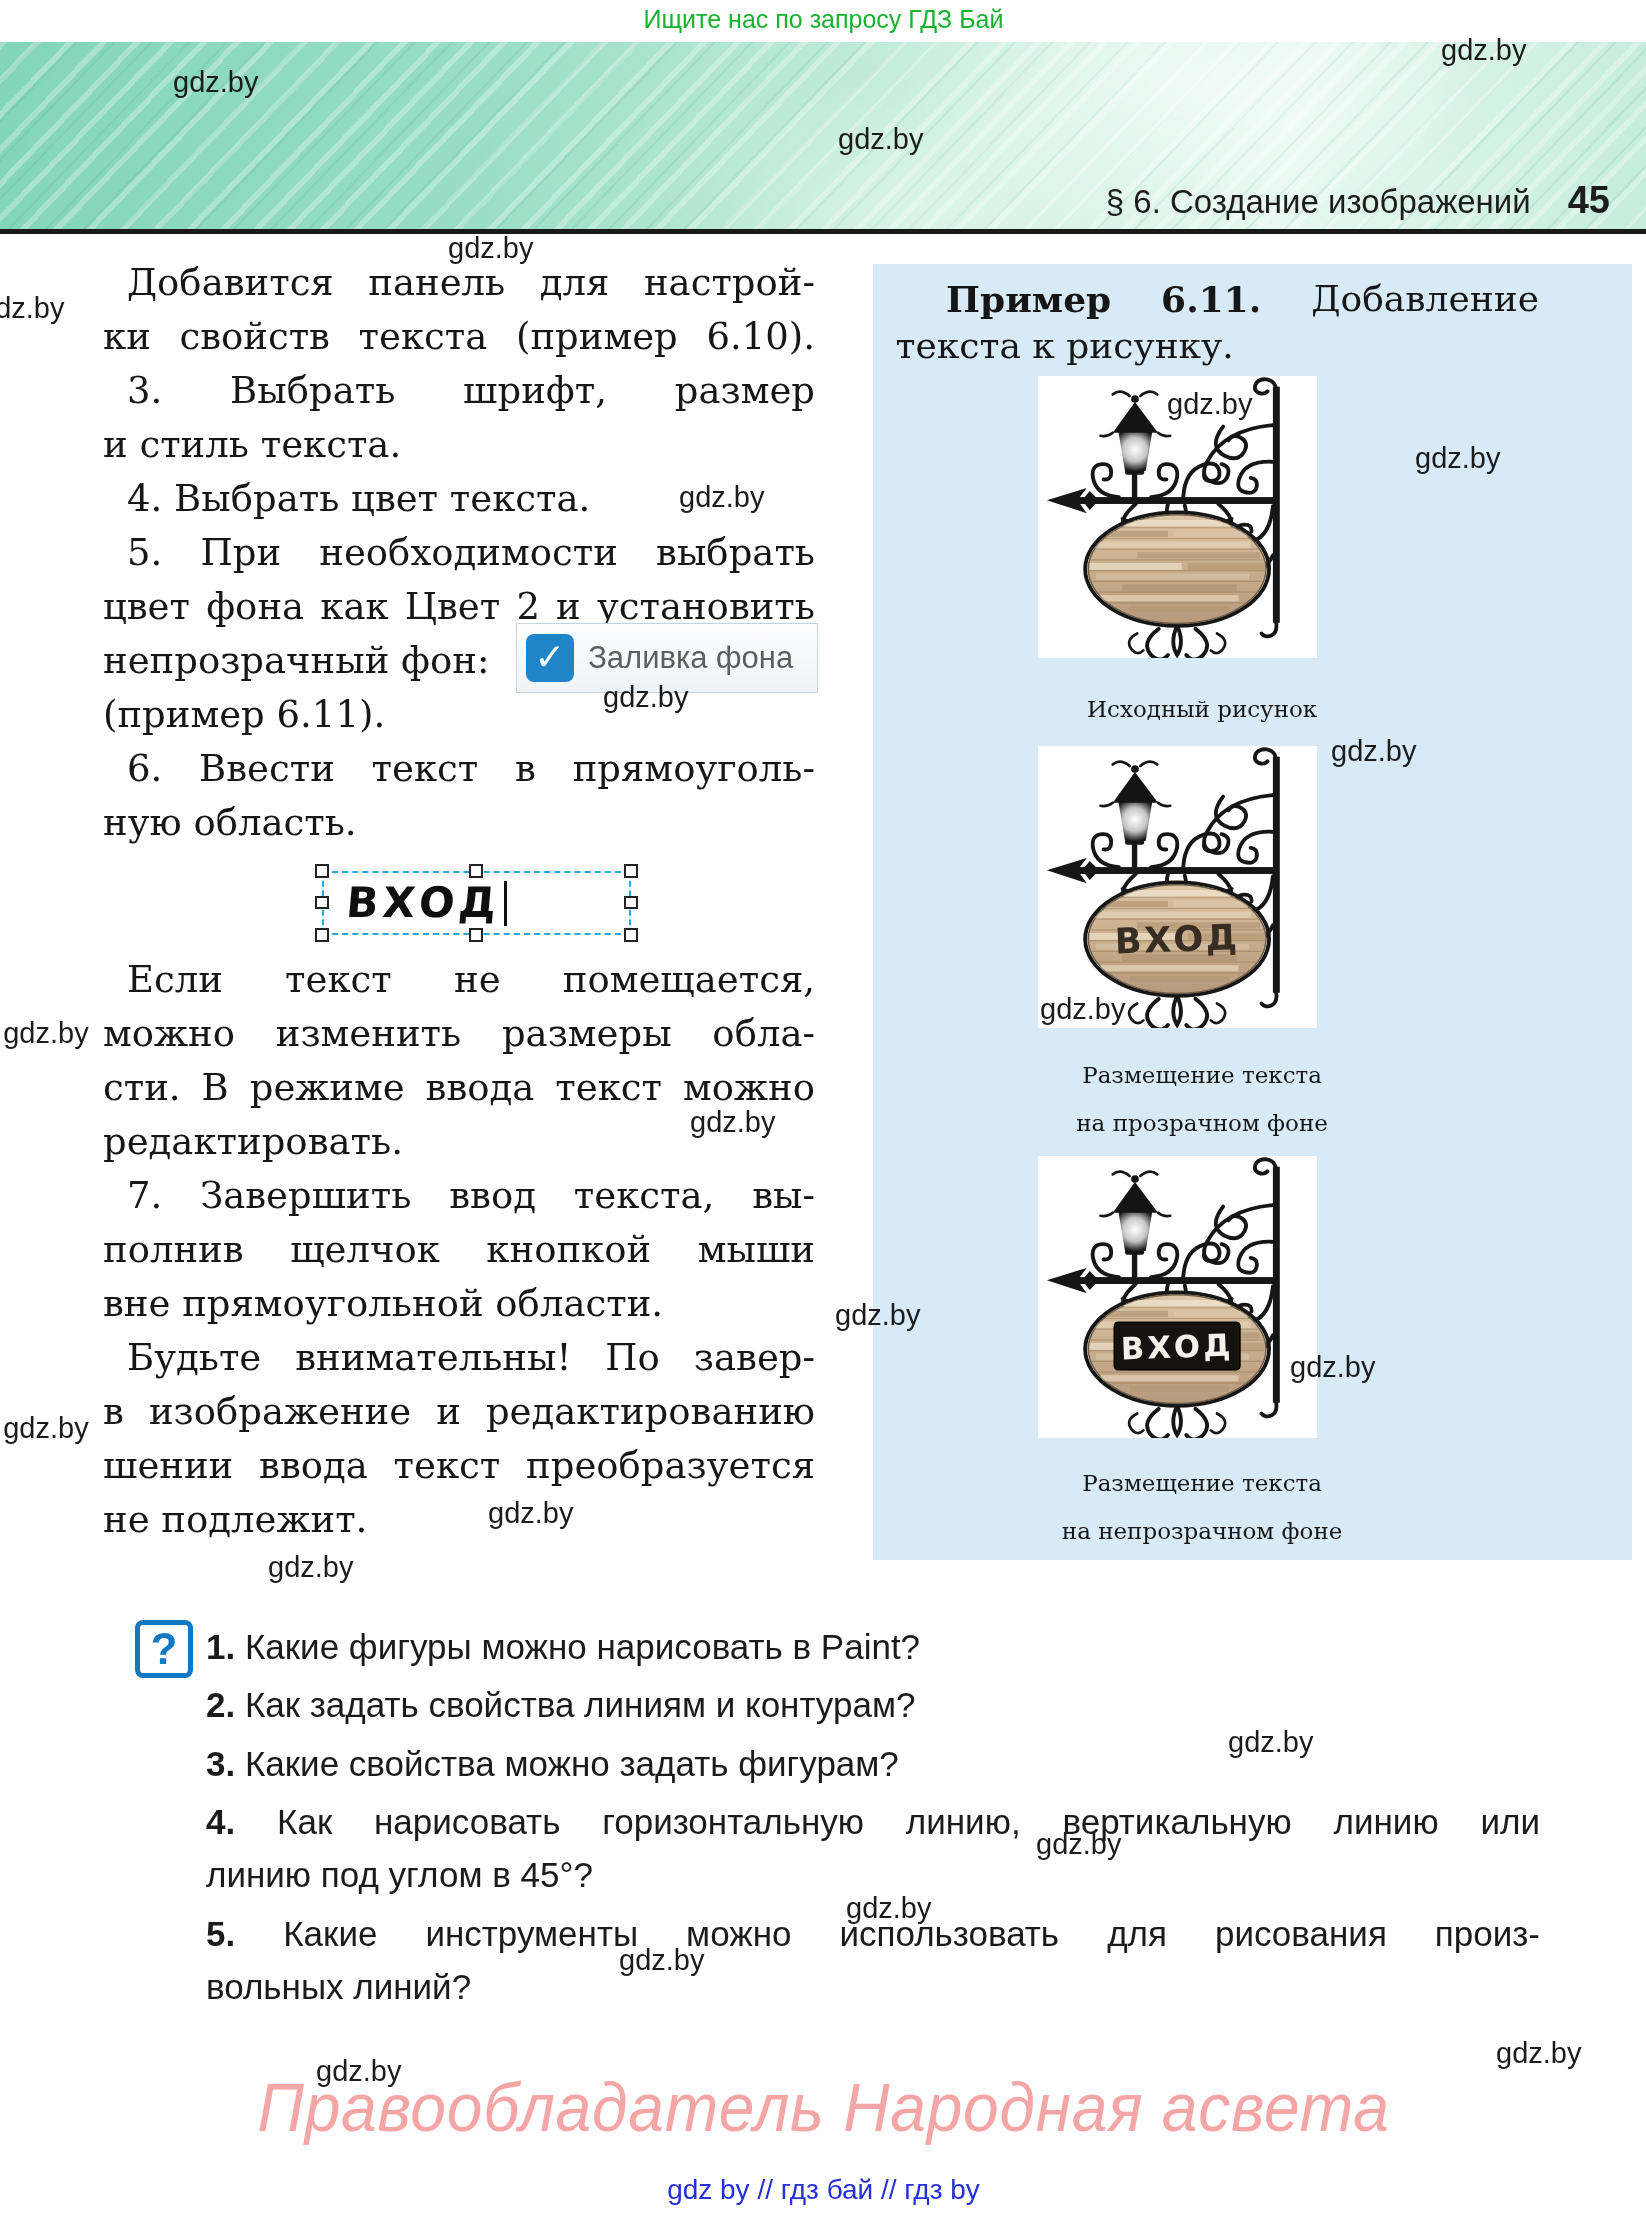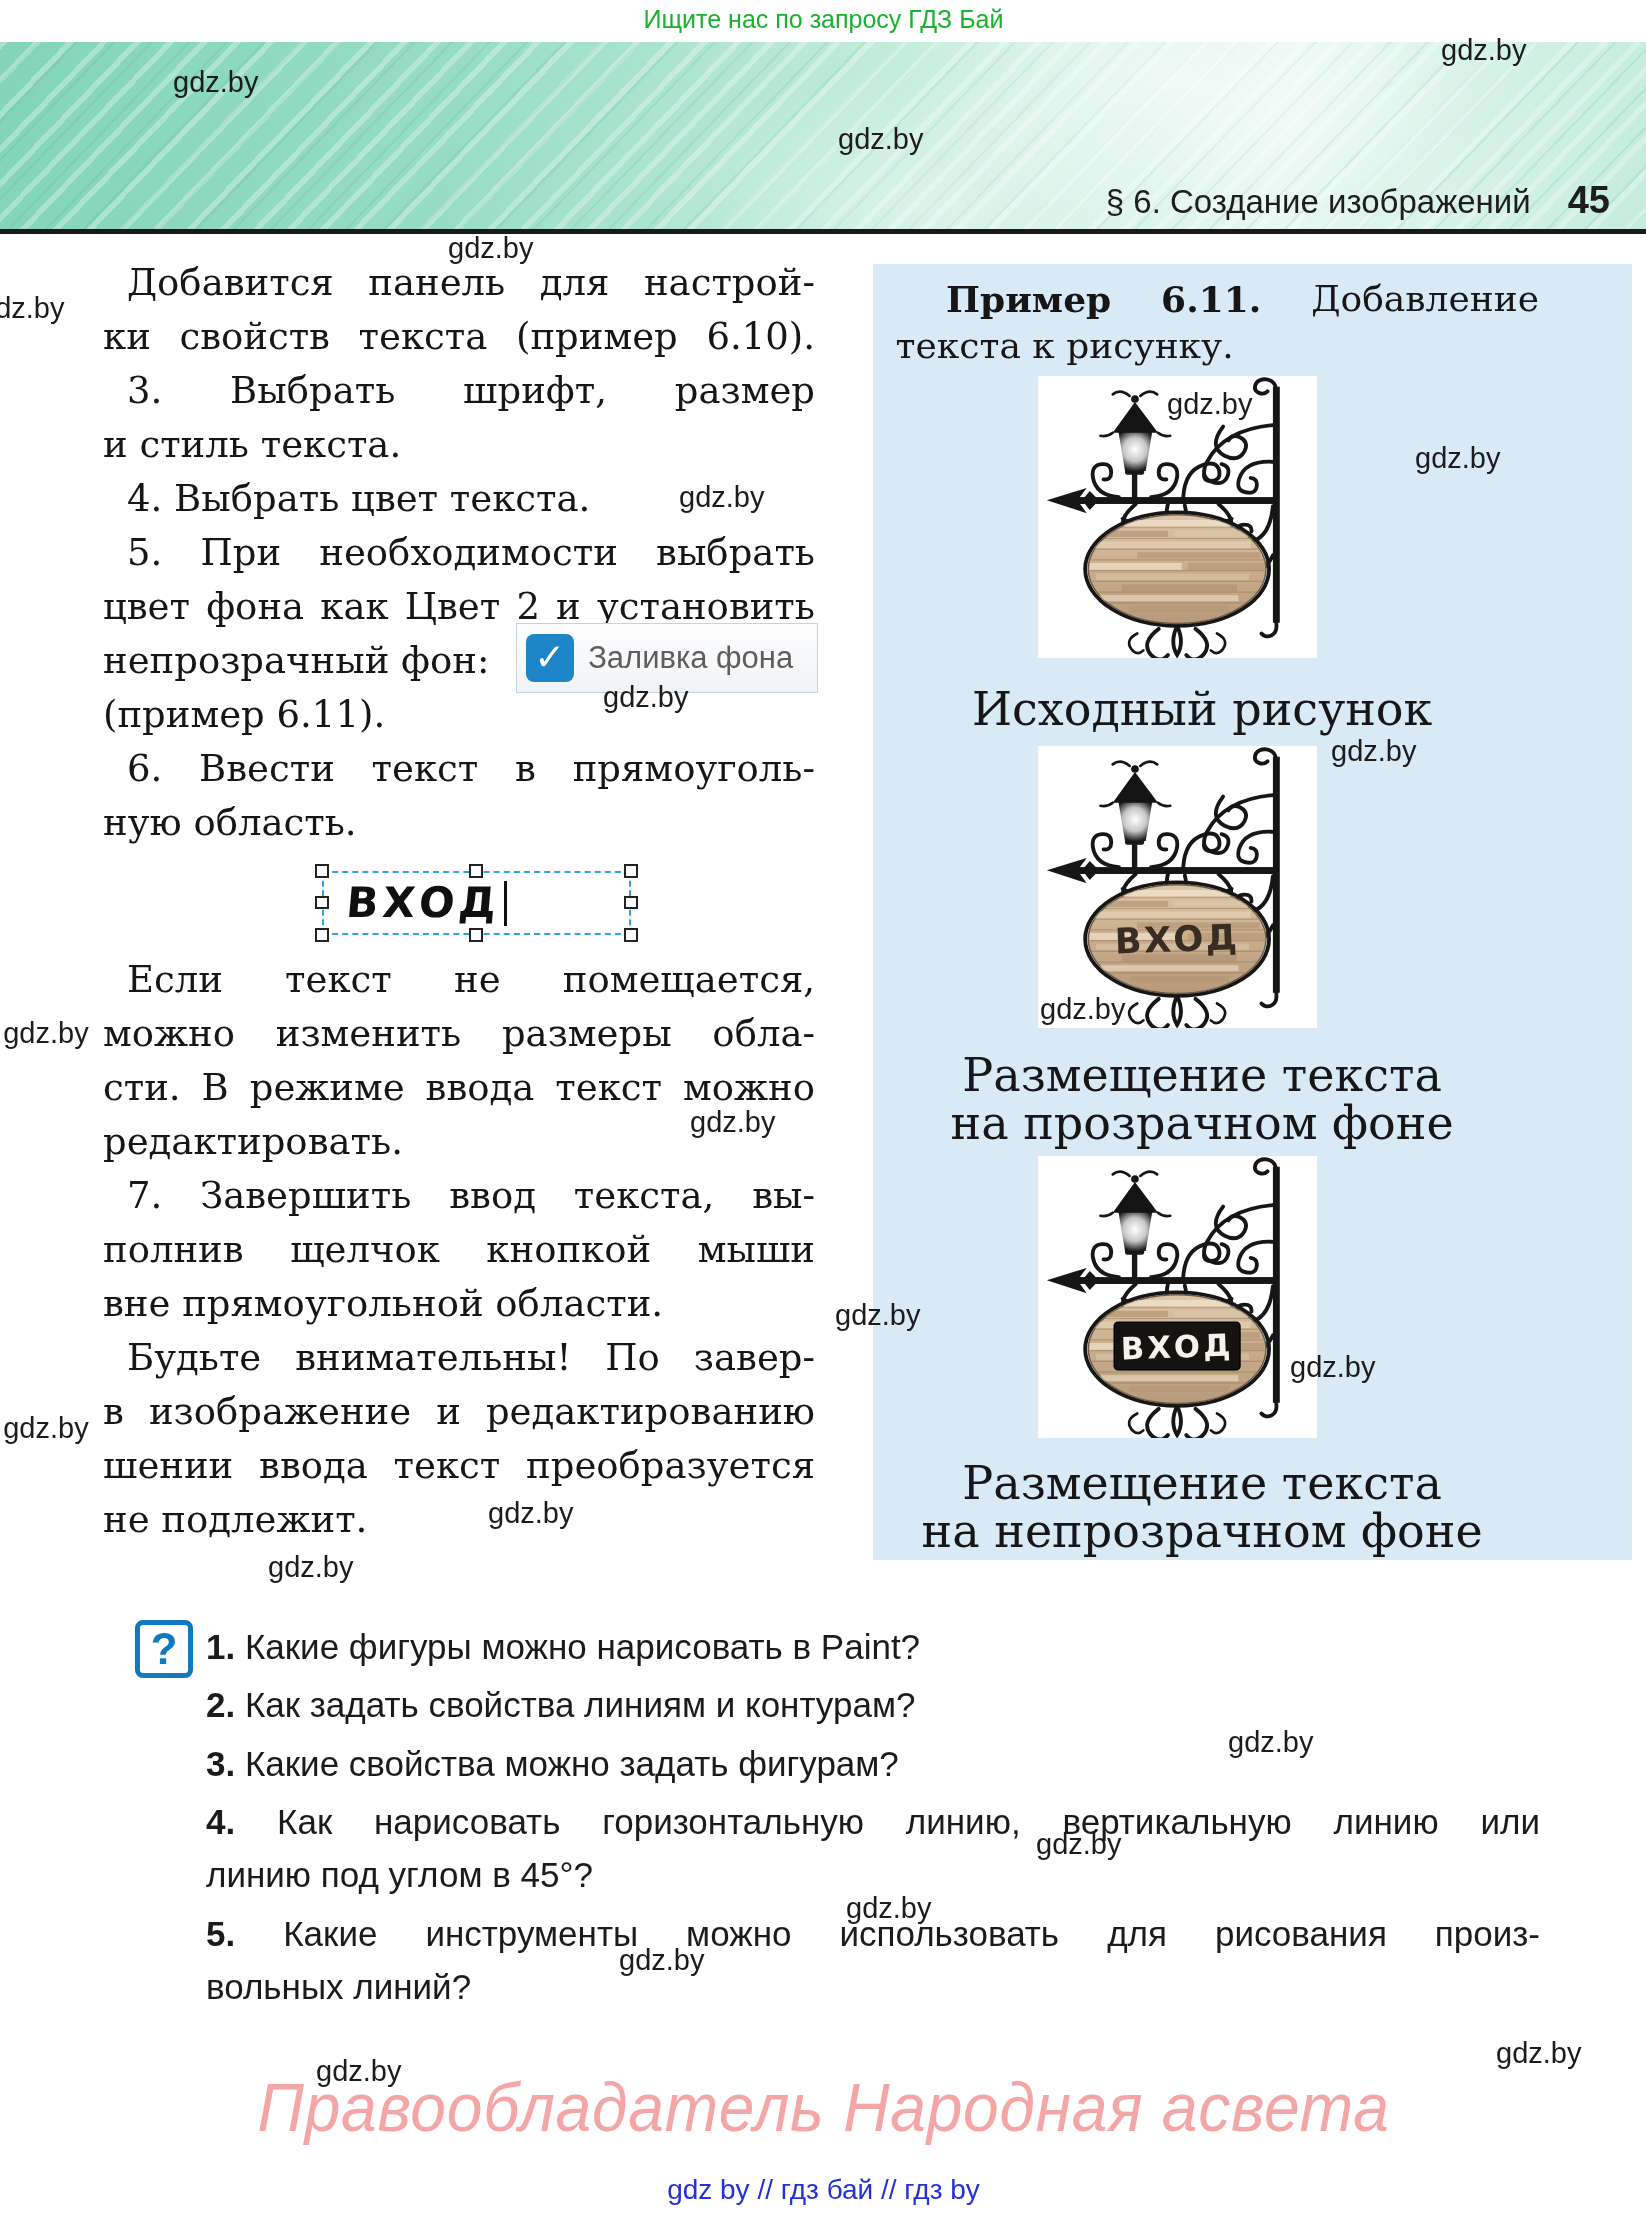--- a/index.html
+++ b/index.html
@@ -43,21 +43,21 @@
   .seltext{font-family:"DejaVu Sans",sans-serif;font-weight:bold;font-size:42px;letter-spacing:4px;
            transform:skewX(-5deg);padding-left:22.6px;color:#0f0f0f;}
   .caret{display:inline-block;width:2.4px;height:45px;background:#0f0f0f;margin-left:4px;vertical-align:-7.3px;}
   
   .panel{position:absolute;left:873px;top:264px;width:759px;height:1296px;}
   .ptitle{display:flex;justify-content:space-between;margin:13px 93px 0 73px;font-size:36px;line-height:44px;}
   .ptitle .b{font-weight:bold;}
   .ptitle2{margin:3.2px 0 0 22.6px;font-size:36px;line-height:44px;}
   .figimg{width:279px;height:282px;background:#fff;margin-left:165px;}
   .figimg svg{width:100%;height:100%;display:block;}
-  .figcap{width:613px;margin-left:22.6px;text-align:center;font-size:46px;line-height:48px;}
+  .figcap{width:613px;margin-left:22.6px;text-align:center;font-size:23px;line-height:48px;}
   .fig1 .figimg{margin-top:8px}.fig1 .figcap{margin-top:27px}
   .fig2 .figimg{margin-top:13px}.fig2 .figcap{margin-top:22.6px}
   .fig3 .figimg{margin-top:9.7px}.fig3 .figcap{margin-top:21px}
   
   .questions{position:absolute;left:0;top:1614px;width:1647px;box-sizing:border-box;
              padding:0 107px 0 206px;font-family:"Liberation Sans",sans-serif;font-size:35px;color:#1b1b1b;}
   .qitem{margin-top:5.6px;}
   .qline{line-height:53px;}
   .qline.j{text-align:justify;text-align-last:justify;}
   .qnum{font-weight:bold;}

